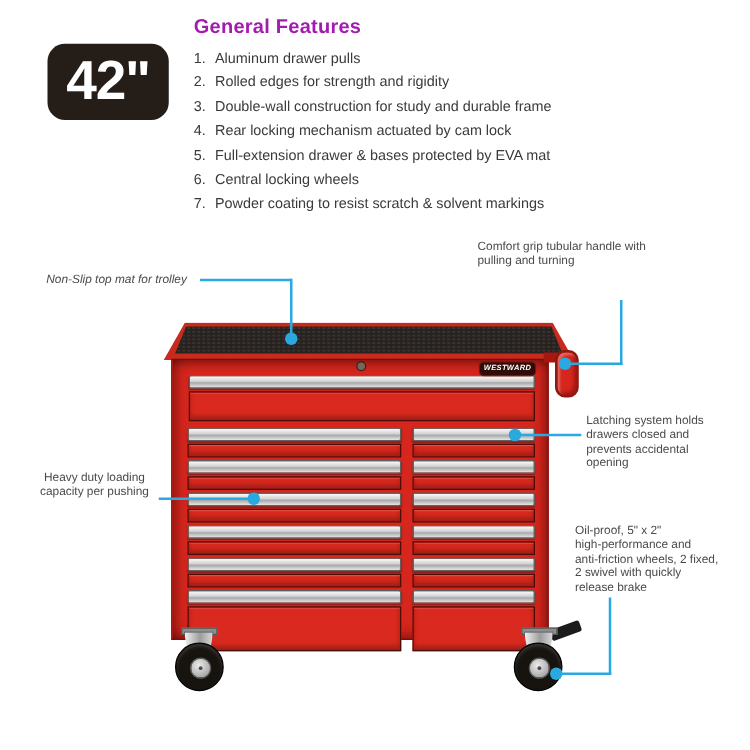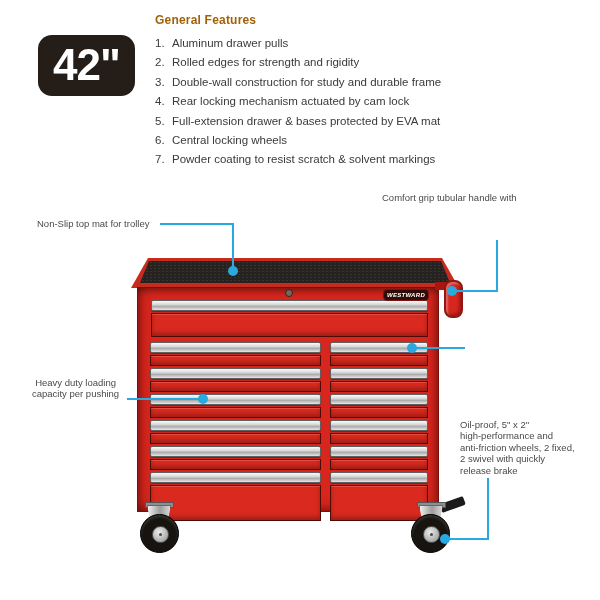--- a/index.html
+++ b/index.html
@@ -6,35 +6,35 @@
   body{font-family:"Liberation Sans", sans-serif; background:#ffffff;}
   #canvas{position:relative;width:600px;height:600px;background:#ffffff;overflow:hidden;}
 
   
   .badge42{position:absolute;left:38px;top:35px;width:97px;height:61px;background:#241d18;
     border-radius:14px;color:#ffffff;font-weight:bold;font-size:44px;line-height:59px;
     text-align:center;letter-spacing:-1px;}
 
   
   .features{position:absolute;left:155px;top:13px;width:330px;color:#3a3a3a;}
-  .features h1{margin:0 0 7px 0;font-size:12px;color:#a16207;letter-spacing:0.2px;}
+  .features h1{margin:0 0 7px 0;font-size:16px;color:#a21caf;letter-spacing:0.2px;}
   .features ol{list-style:none;margin:0;padding:0;font-size:11.5px;line-height:19.4px;}
   .features li{display:flex;}
   .features .num{width:17px;flex:0 0 17px;}
   .features .ftxt{flex:1;}
 
   
   .callout{position:absolute;color:#4a4a4a;font-size:9.5px;line-height:11.4px;}
   .callout .line{white-space:nowrap;}
   .lead{position:absolute;background:#2aa9e0;}
   .lead.h{height:2px;}
   .lead.v{width:2px;}
   .dot{position:absolute;width:10px;height:10px;border-radius:50%;background:#2aa9e0;}
 
-  .c-topmat{left:37px;top:218px;}
+  .c-topmat{left:37px;top:218px;font-style:italic;}
   .c-handle{left:382px;top:192px;}
   .c-latch{left:469px;top:331px;}
   .c-load{left:32px;top:377px;text-align:center;}
   .c-wheel{left:460px;top:419px;}
 
   
   .mat{position:absolute;left:131px;top:258px;width:328px;height:30px;background:#c62b1d;
     -webkit-clip-path:polygon(17px 0,311px 0,328px 100%,0 100%);
     clip-path:polygon(17px 0,311px 0,328px 100%,0 100%);}
   .mat-surface{position:absolute;left:137px;top:261px;width:316px;height:22px;background:#262220;
@@ -224,25 +224,32 @@
 
   <div class="callout c-topmat">
     <div class="line">Non-Slip top mat for trolley</div>
   </div>
   <div class="lead h" style="left:160px;top:223px;width:73px;"></div>
   <div class="lead v" style="left:232px;top:223px;height:45px;"></div>
   <div class="dot" style="left:228px;top:266px;"></div>
 
   <div class="callout c-handle">
     <div class="line">Comfort grip tubular handle with</div>
+    <div class="line">pulling and turning</div>
   </div>
   <div class="lead v" style="left:496px;top:240px;height:52px;"></div>
   <div class="lead h" style="left:455px;top:290px;width:43px;"></div>
   <div class="dot" style="left:447px;top:286px;"></div>
 
+  <div class="callout c-latch">
+    <div class="line">Latching system holds</div>
+    <div class="line">drawers closed and</div>
+    <div class="line">prevents accidental</div>
+    <div class="line">opening</div>
+  </div>
   <div class="lead h" style="left:415px;top:347px;width:50px;"></div>
   <div class="dot" style="left:407px;top:343px;"></div>
 
   <div class="callout c-load">
     <div class="line">Heavy duty loading</div>
     <div class="line">capacity per pushing</div>
   </div>
   <div class="lead h" style="left:127px;top:398px;width:75px;"></div>
   <div class="dot" style="left:198px;top:394px;"></div>
 

